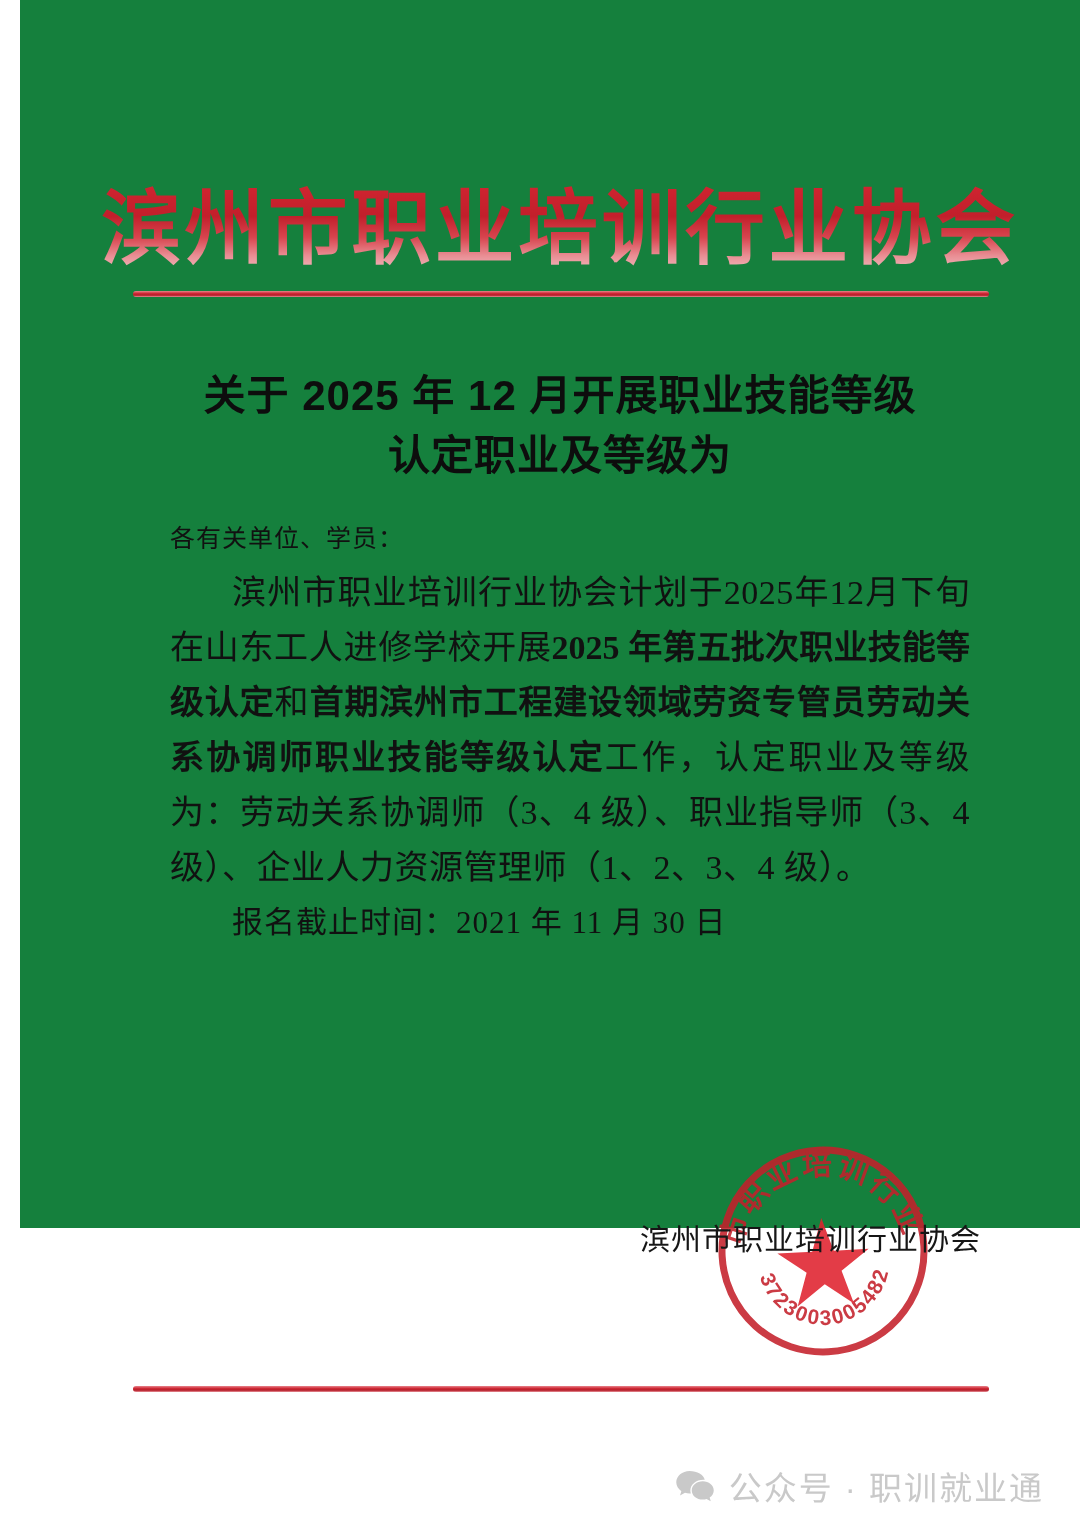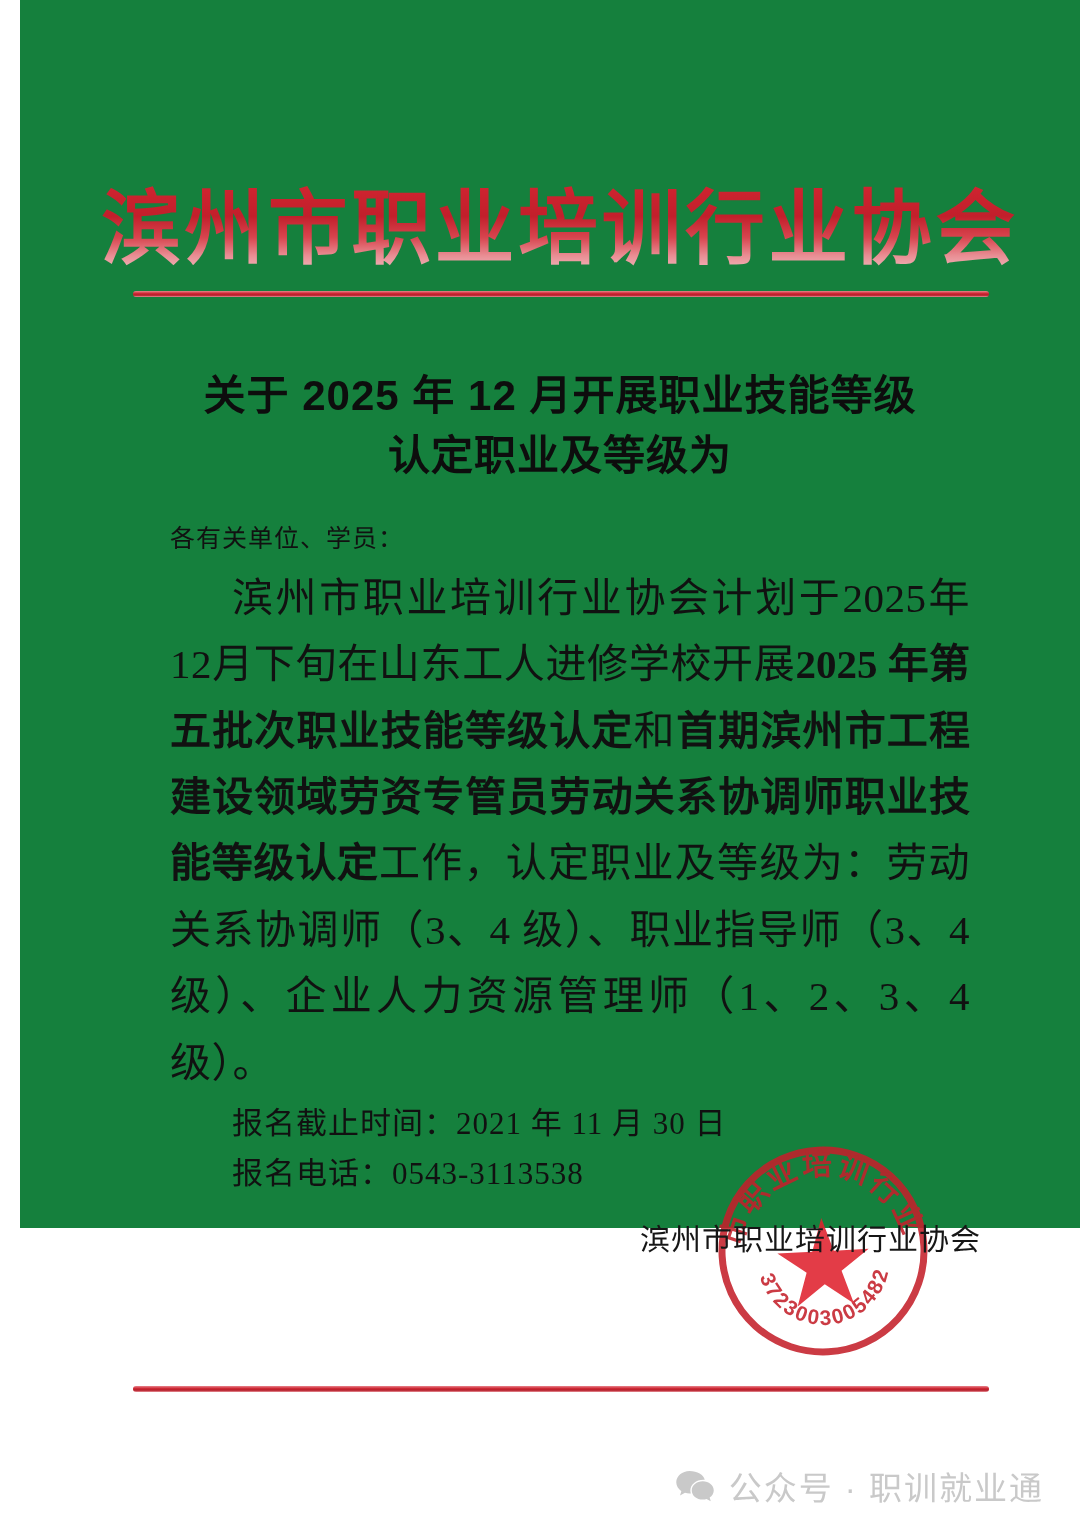--- a/index.html
+++ b/index.html
@@ -94,21 +94,21 @@
   }
 
   .salutation {
     font-size:25px;
     line-height:1.55;
     letter-spacing:1px;
     margin-bottom:6px;
   }
 
   .para {
-    font-size:41px;
+    font-size:34px;
     line-height:1.62;
     letter-spacing:0.5px;
     text-align:justify;
     text-justify:inter-ideograph;
     text-indent:62px;
     margin-bottom:3px;
   }
 
   .para b, b.em {
     font-weight:bold;
@@ -199,21 +199,20 @@
 
   <div class="body-wrap">
 
     <div class="salutation">各有关单位、学员：</div>
 
     <p class="para"><span>滨州市职业培训行业协会计划于2025年12月下旬在山东工人进修学校开展</span><b class="em">2025 年第五批次职业技能等级认定</b><span>和</span><b class="em">首期滨州市工程建设领域劳资专管员劳动关系协调师职业技能等级认定</b><span>工作，认定职业及等级为：劳动关系协调师（3、4 级）、职业指导师（3、4 级）、企业人力资源管理师（1、2、3、4 级）。</span></p>
 
 
     <div class="info-line">报名截止时间：2021 年 11 月 30 日</div>
 
-    <div class="info-line">报名电话：0543-3113538</div>
   </div>
 
   <div class="seal">
     <svg viewBox="0 0 222 222" xmlns="http://www.w3.org/2000/svg" aria-hidden="true">
       <defs>
         <path id="arcTop" d="M 28 118 A 83 83 0 0 1 194 118" fill="none"></path>
         <path id="arcBottom" d="M 47 135 A 66 66 0 0 0 175 135" fill="none"></path>
       </defs>
       <circle cx="111" cy="111" r="101" fill="none" stroke="#c4202b" stroke-width="7"></circle>
       <text font-family="'Liberation Serif','DejaVu Serif',serif" font-size="30" font-weight="bold" fill="#c4202b" letter-spacing="3" text-anchor="middle">

